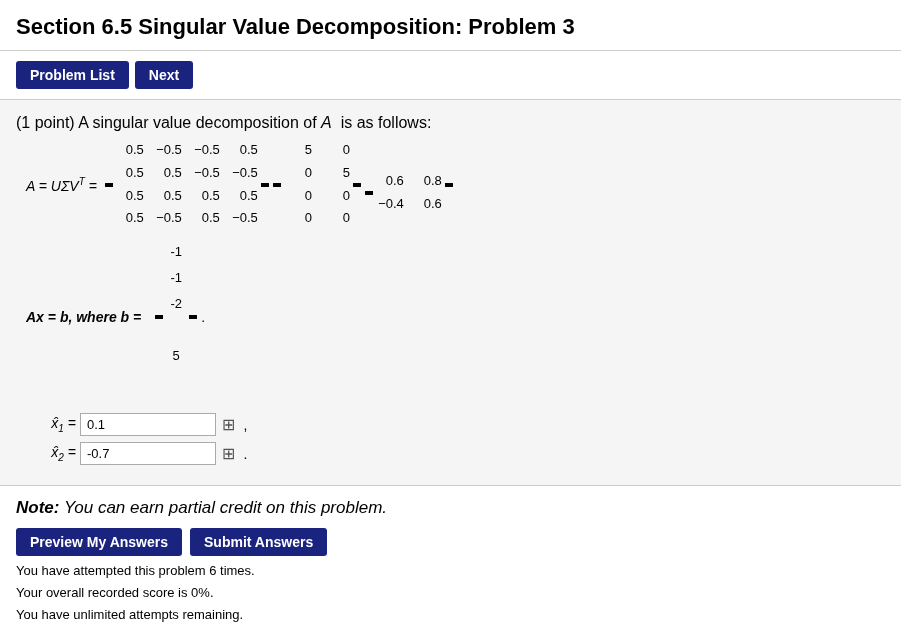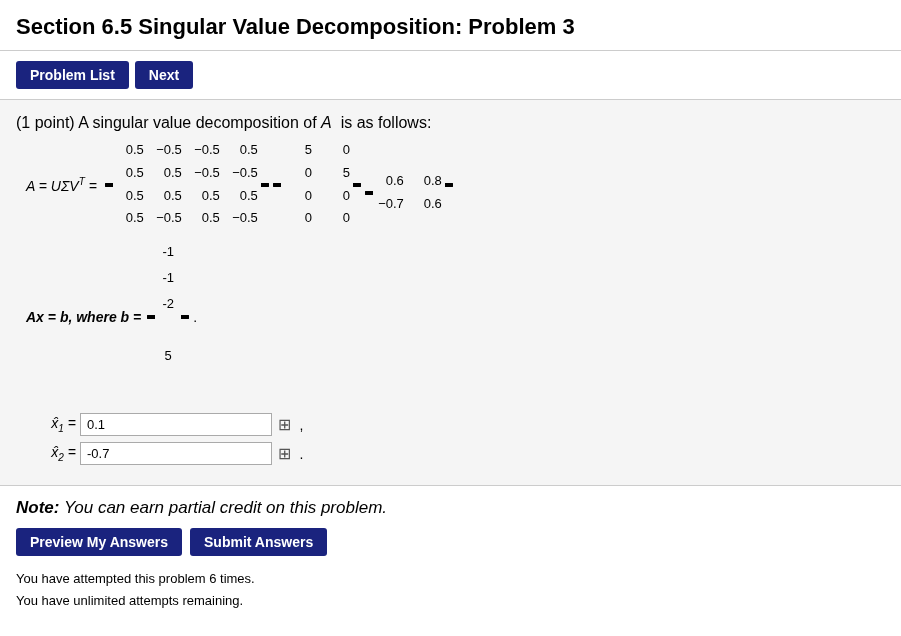--- a/index.html
+++ b/index.html
@@ -95,21 +95,21 @@
       margin: 10px 0 8px 0;
       font-size: 13px;
     }
     .b-equation {
       display: flex;
       align-items: center;
       margin: 4px 0 12px 10px;
       font-size: 14px;
     }
     .b-label {
-      margin-right: 6px;
+      margin-right: 14px;
       white-space: nowrap;
       font-style: italic;
       font-weight: bold;
       text-align: right;
     }
     .b-vector {
       display: flex;
       flex-direction: column;
       font-size: 13px;
     }
@@ -130,21 +130,21 @@
     .answer-label {
       font-style: italic;
       min-width: 60px;
       text-align: right;
       margin-right: 4px;
     }
     .answer-input {
       border: 1px solid #aaa;
       padding: 3px 6px;
       font-size: 13px;
-      width: 192px;
+      width: 136px;
       background: #fff;
     }
     .grid-icon {
       display: inline-block;
       margin: 0 6px;
       cursor: pointer;
       font-size: 16px;
       color: #555;
     }
     .comma { margin-left: 2px; }
@@ -154,21 +154,21 @@
     }
     .note-text {
       font-style: italic;
       font-size: 17px;
       margin-bottom: 10px;
     }
     .note-bold { font-weight: bold; font-style: italic; }
     .action-buttons {
       display: flex;
       gap: 8px;
-      margin-bottom: 12px;
+      margin-bottom: 4px;
     }
     .attempt-info {
       font-size: 13px;
       line-height: 1.7;
       color: #000;
     }
     sub { font-size: 10px; }
     sup { font-size: 10px; }
   </style>
 </head>
@@ -223,21 +223,21 @@
         <div class="matrix-cell">0</div>
           <div class="matrix-cell">0</div>
       </div>
     </div>
     <div class="bracket-right" style="align-items:center; margin-right:4px;"></div>
 
     <div class="bracket-left" style="align-items:center;margin-top:17px;">
       <div class="matrix-grid matrix-2x2">
         <div class="matrix-cell">0.6</div>
           <div class="matrix-cell">0.8</div>
-        <div class="matrix-cell">−0.7</div>
+        <div class="matrix-cell">−0.4</div>
           <div class="matrix-cell">0.6</div>
       </div>
     </div>
     <div class="bracket-right" style="align-items:center;"></div>
   </div>
 
 
   <div class="b-equation">
     <span class="b-label"><em><strong>Ax</strong></em> = <strong>b</strong>, where <strong>b</strong> =</span>
     <div class="bracket-left" style="align-items:center;">
@@ -277,15 +277,16 @@
     <em> <span>You can earn partial credit on this problem.</span></em>
   </div>
 
   <div class="action-buttons">
     <button class="btn">Preview My Answers</button>
     <button class="btn">Submit Answers</button>
   </div>
 
   <div class="attempt-info">
     <div>You have attempted this problem 6 times.</div>
+    <div>Your overall recorded score is 0%.</div>
     <div>You have unlimited attempts remaining.</div>
   </div>
 </div>
 
 </body></html>

